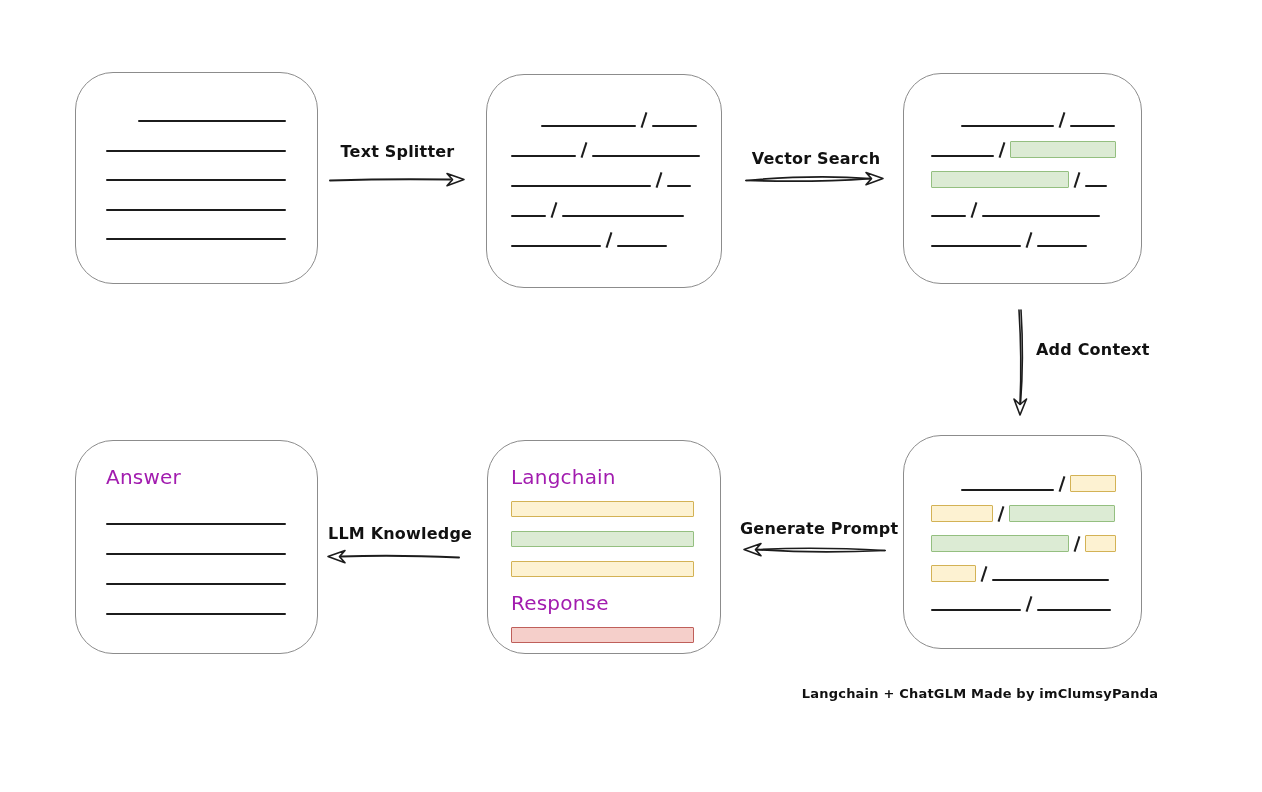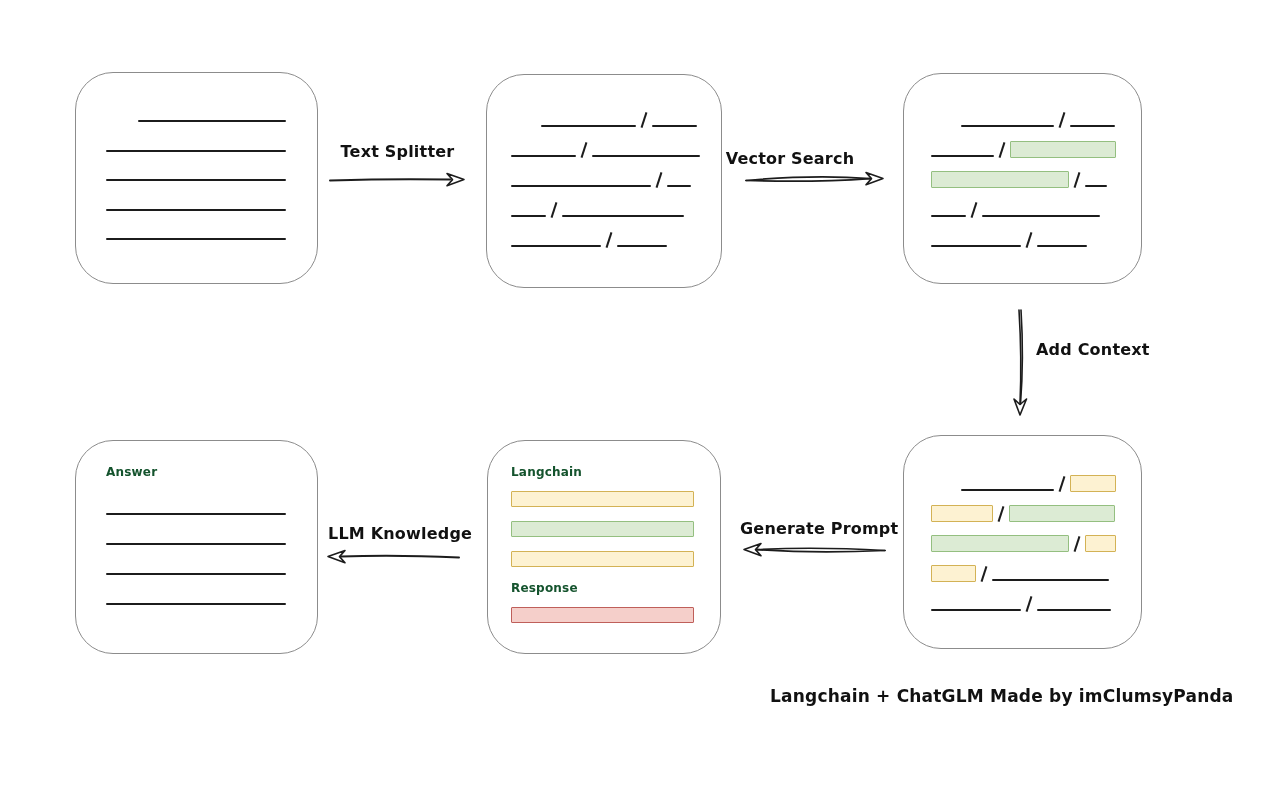--- a/index.html
+++ b/index.html
@@ -22,30 +22,30 @@
   .seg-line{height:2px;background:var(--line,#1c1c1c);border-radius:1px;align-self:flex-end;margin-bottom:1px;}
   .seg-green{height:17px;background:var(--green-fill,#dcebd4);border:1.5px solid var(--green-border,#94bf80);border-radius:1px;}
   .seg-yellow{height:17px;background:var(--yellow-fill,#fdf2d2);border:1.5px solid var(--yellow-border,#d3b255);border-radius:1px;}
   .slash{width:2px;height:16px;background:var(--line,#1c1c1c);transform:rotate(18deg);margin:0 7px 0 7px;flex:none;}
   
   .bar{width:183px;height:16px;border-radius:1px;box-sizing:border-box;}
   .bar-yellow{background:var(--yellow-fill,#fdf2d2);border:1.5px solid var(--yellow-border,#d3b255);}
   .bar-green{background:var(--green-fill,#dcebd4);border:1.5px solid var(--green-border,#94bf80);}
   .bar-red{background:var(--red-fill,#f5cfca);border:1.5px solid var(--red-border,#bf5f5a);}
   
-  .inbox-label{font-size:12px;font-weight:700;letter-spacing:.2px;color:#14532d;}
+  .inbox-label{font-size:20px;font-weight:400;letter-spacing:.2px;color:#a21caf;}
   .arrow-label{
     position:absolute;font-size:16px;font-weight:600;letter-spacing:.2px;color:#111;
     text-align:center;white-space:nowrap;
   }
   .arrow-svg{position:absolute;overflow:visible;}
   .arrow-svg path, .arrow-svg line{stroke:var(--line,#1c1c1c);fill:none;stroke-linecap:round;stroke-linejoin:round;}
   .caption{
     position:absolute;left:770px;top:686px;width:420px;text-align:center;
-    font-size:17px;font-weight:600;letter-spacing:.2px;color:#111;white-space:nowrap;
+    font-size:13px;font-weight:600;letter-spacing:.2px;color:#111;white-space:nowrap;
   }
 </style>
 </head>
 <body>
 
 <div class="canvas">
 
   <div class="node" style="left:75px;top:72px;width:243px;height:212px;">
     <div class="plain-lines" style="padding:47px 0 0 30px;">
         <div class="pline" style="width: 148px; margin-left: 32px; margin-top: 0px;"></div>
@@ -85,21 +85,21 @@
           <div class="seg seg-line" style="width: 122px;"></div>
         </div>
         <div class="crow" style="margin-left: 0px;">
           <div class="seg seg-line" style="width: 90px;"></div>
           <span class="slash"></span>
           <div class="seg seg-line" style="width: 50px;"></div>
         </div>
       </div>
   </div>
 
-  <div class="arrow-label" style="left:719px;top:149px;width:142px;">Vector Search</div>
+  <div class="arrow-label" style="left:745px;top:149px;width:142px;">Vector Search</div>
   <svg class="arrow-svg" style="left:744px;top:168px;" width="145" height="24">
     <path d="M2,12.5 Q 70,6.5 126,10.6" stroke-width="1.7"></path>
     <path d="M2,12.5 Q 70,14.5 126,10.6" stroke-width="1.7"></path>
     <path d="M122,4.5 L139,10.6 L122,16.8 L127.5,10.6 Z" stroke-width="1.6"></path>
   </svg>
 
   <div class="node" style="left:903px;top:73px;width:239px;height:211px;">
     <div class="rows" style="left:27px;padding-top:34px;">
         <div class="crow" style="margin-left: 30px;">
           <div class="seg seg-line" style="width: 93px;"></div>

